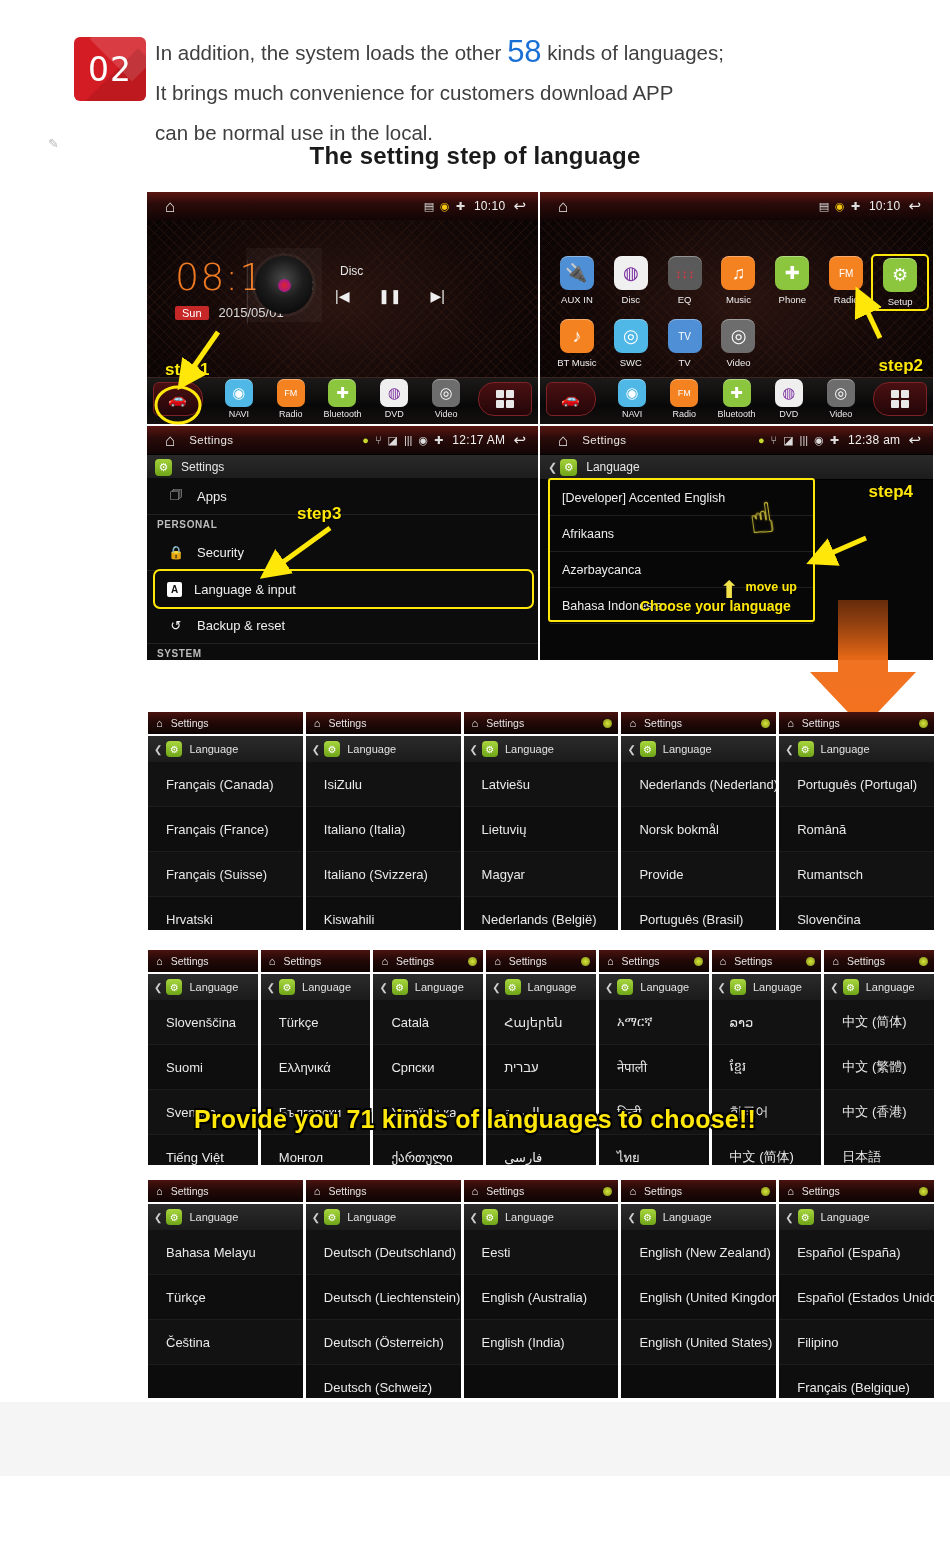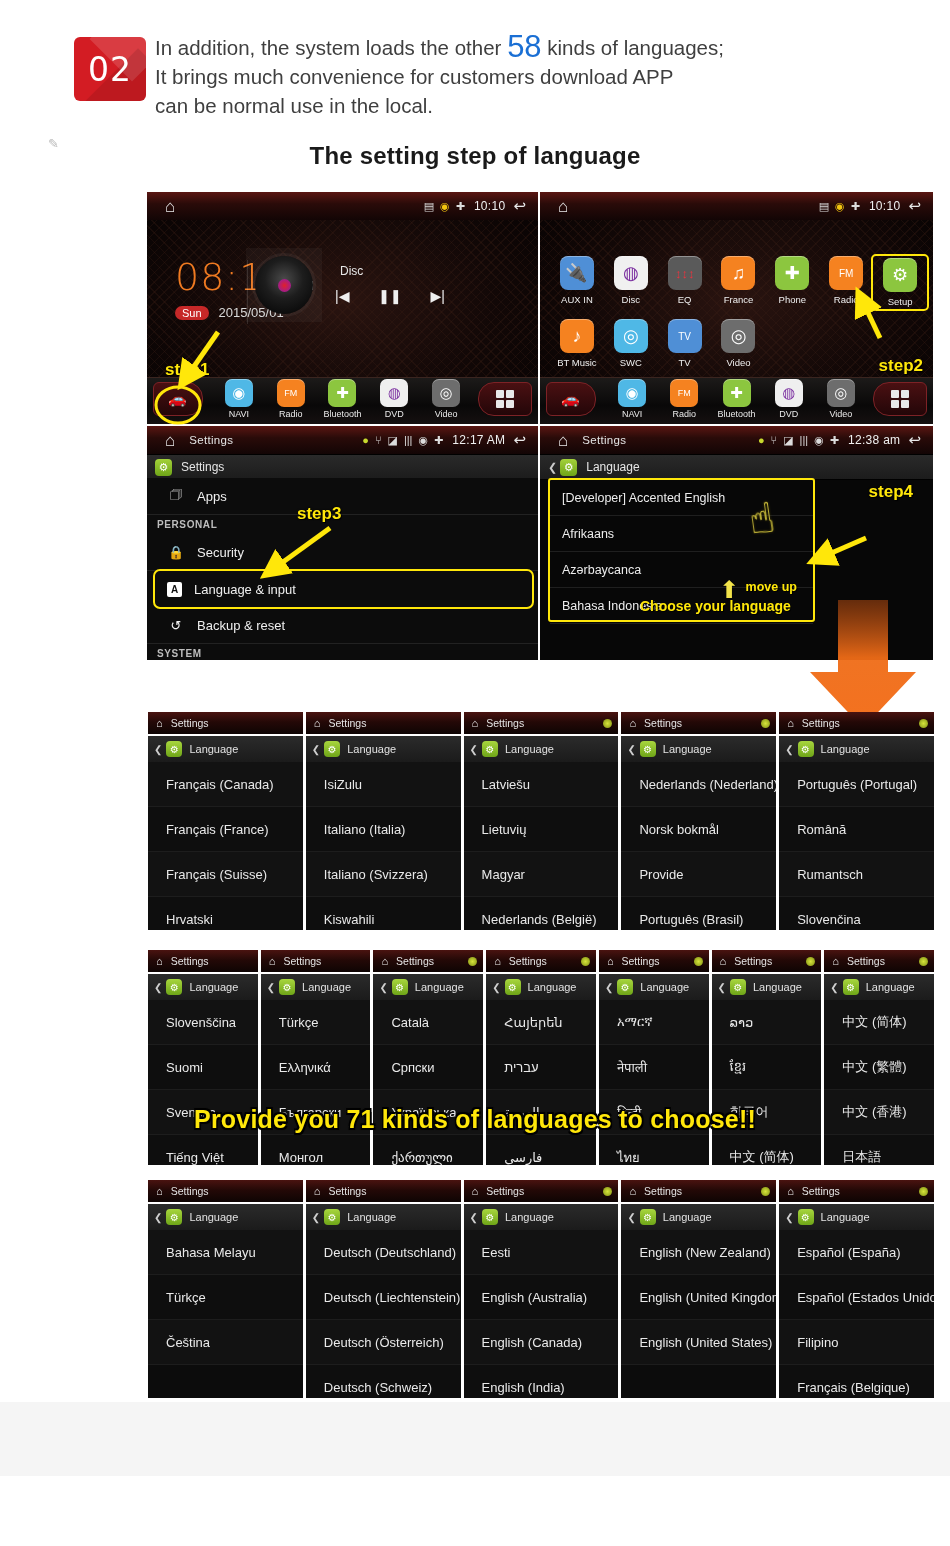--- a/index.html
+++ b/index.html
@@ -25,21 +25,21 @@
   .badge .shine{
     position:absolute;right:-16px;top:-28px;width:60px;height:60px;
     background:rgba(255,255,255,.14);transform:rotate(45deg);
   }
   .badge .shade{
     position:absolute;left:-10px;bottom:-34px;width:110px;height:56px;
     background:rgba(0,0,0,.10);transform:rotate(-45deg);
   }
   .hdr-text{
     position:absolute;left:155px;top:32px;width:700px;
-    color:#3f3f3f;font-size:20.5px;line-height:29px;
+    color:#3f3f3f;font-size:20.5px;line-height:40px;
   }
   .hdr-text .big{color:#1a6fd4;font-size:31px;font-weight:400;vertical-align:-2px;}
   .title{
     position:absolute;left:0;top:142px;width:950px;text-align:center;
     color:#1a1a1a;font-size:24px;font-weight:700;letter-spacing:.2px;
   }
   .stray{position:absolute;left:48px;top:136px;width:12px;height:12px;color:#b9b9b9;font-size:13px;}
 
   
   .screens{
@@ -71,21 +71,21 @@
       repeating-linear-gradient(45deg,rgba(60,30,20,.30) 0 1px,transparent 1px 7px),
       repeating-linear-gradient(-45deg,rgba(60,30,20,.30) 0 1px,transparent 1px 7px),
       radial-gradient(ellipse at 50% 40%,#2a1410 0%,#120807 55%,#050202 100%);
   }
   
   .clockw{position:absolute;left:28px;top:38px;}
   .clockw .t{color:#ef7a21;font-size:38px;font-weight:300;letter-spacing:1px;line-height:1;
     font-family:"DejaVu Sans",sans-serif;}
   .clockw .am{color:#cfcfcf;font-size:12px;margin-left:6px;}
   .clockw .r2{margin-top:9px;display:flex;align-items:center;}
-  .clockw .day{background:#c62828;color:#fff;font-size:11px;padding:1px 7px;border-radius:7px;}
+  .clockw .day{background:#c62828;color:#fff;font-size:11px;padding:1px 7px;border-radius:2px;}
   .clockw .date{color:#d8d8d8;font-size:13px;margin-left:10px;}
   .divv{position:absolute;left:100px;top:40px;width:1px;height:64px;background:rgba(255,255,255,.12);}
 
   .disc-w{position:absolute;left:108px;top:36px;}
   .disc-c{width:58px;height:58px;border-radius:50%;
     background:radial-gradient(circle at 50% 40%,#4a4a4a 0%,#1d1d1d 42%,#0b0b0b 78%,#262626 100%);
     box-shadow:0 0 0 3px rgba(255,255,255,.05);position:relative;margin:0 auto;}
   .disc-c:after{content:"";position:absolute;left:50%;top:50%;width:13px;height:13px;margin:-6.5px 0 0 -6.5px;
     border-radius:50%;background:radial-gradient(circle,#e0212a 0%,#8a1bb0 100%);}
   .disc-box{position:absolute;left:-9px;top:-8px;width:76px;height:74px;background:rgba(255,255,255,.04);}
@@ -292,21 +292,21 @@
           <div class="app">
             <span class="ico" style="background:#f0f0f0;color:#7b2fa0;">◍</span>
             <span class="lb">Disc</span>
             </div>
           <div class="app">
             <span class="ico" style="background:#5a5a5a;color:#e8343f;font-size:13px;">↕↕↕</span>
             <span class="lb">EQ</span>
             </div>
           <div class="app">
             <span class="ico" style="background:#f58220;">♫</span>
-            <span class="lb">France</span>
+            <span class="lb">Music</span>
             </div>
           <div class="app">
             <span class="ico" style="background:#8cc63f;">✚</span>
             <span class="lb">Phone</span>
             </div>
           <div class="app">
             <span class="ico" style="background:#f58220;font-size:10px;">FM</span>
             <span class="lb">Radio</span>
             </div>
           <div class="app sel">
@@ -699,21 +699,20 @@
           <span class="s">Settings</span>
           <span class="dot"></span>
         </div>
         <div class="gsub">
           <span class="chev">❮</span>
           <span class="gear">⚙</span>
           <span class="lb">Language</span>
         </div>
         <div class="gitem">Eesti</div>
         <div class="gitem">English (Australia)</div>
-        <div class="gitem">English (Canada)</div>
         <div class="gitem">English (India)</div>
       </div>
       <div class="gcell" style="width: 157.2px;">
         <div class="gbar">
           <span class="h">⌂</span>
           <span class="s">Settings</span>
           <span class="dot"></span>
         </div>
         <div class="gsub">
           <span class="chev">❮</span>

